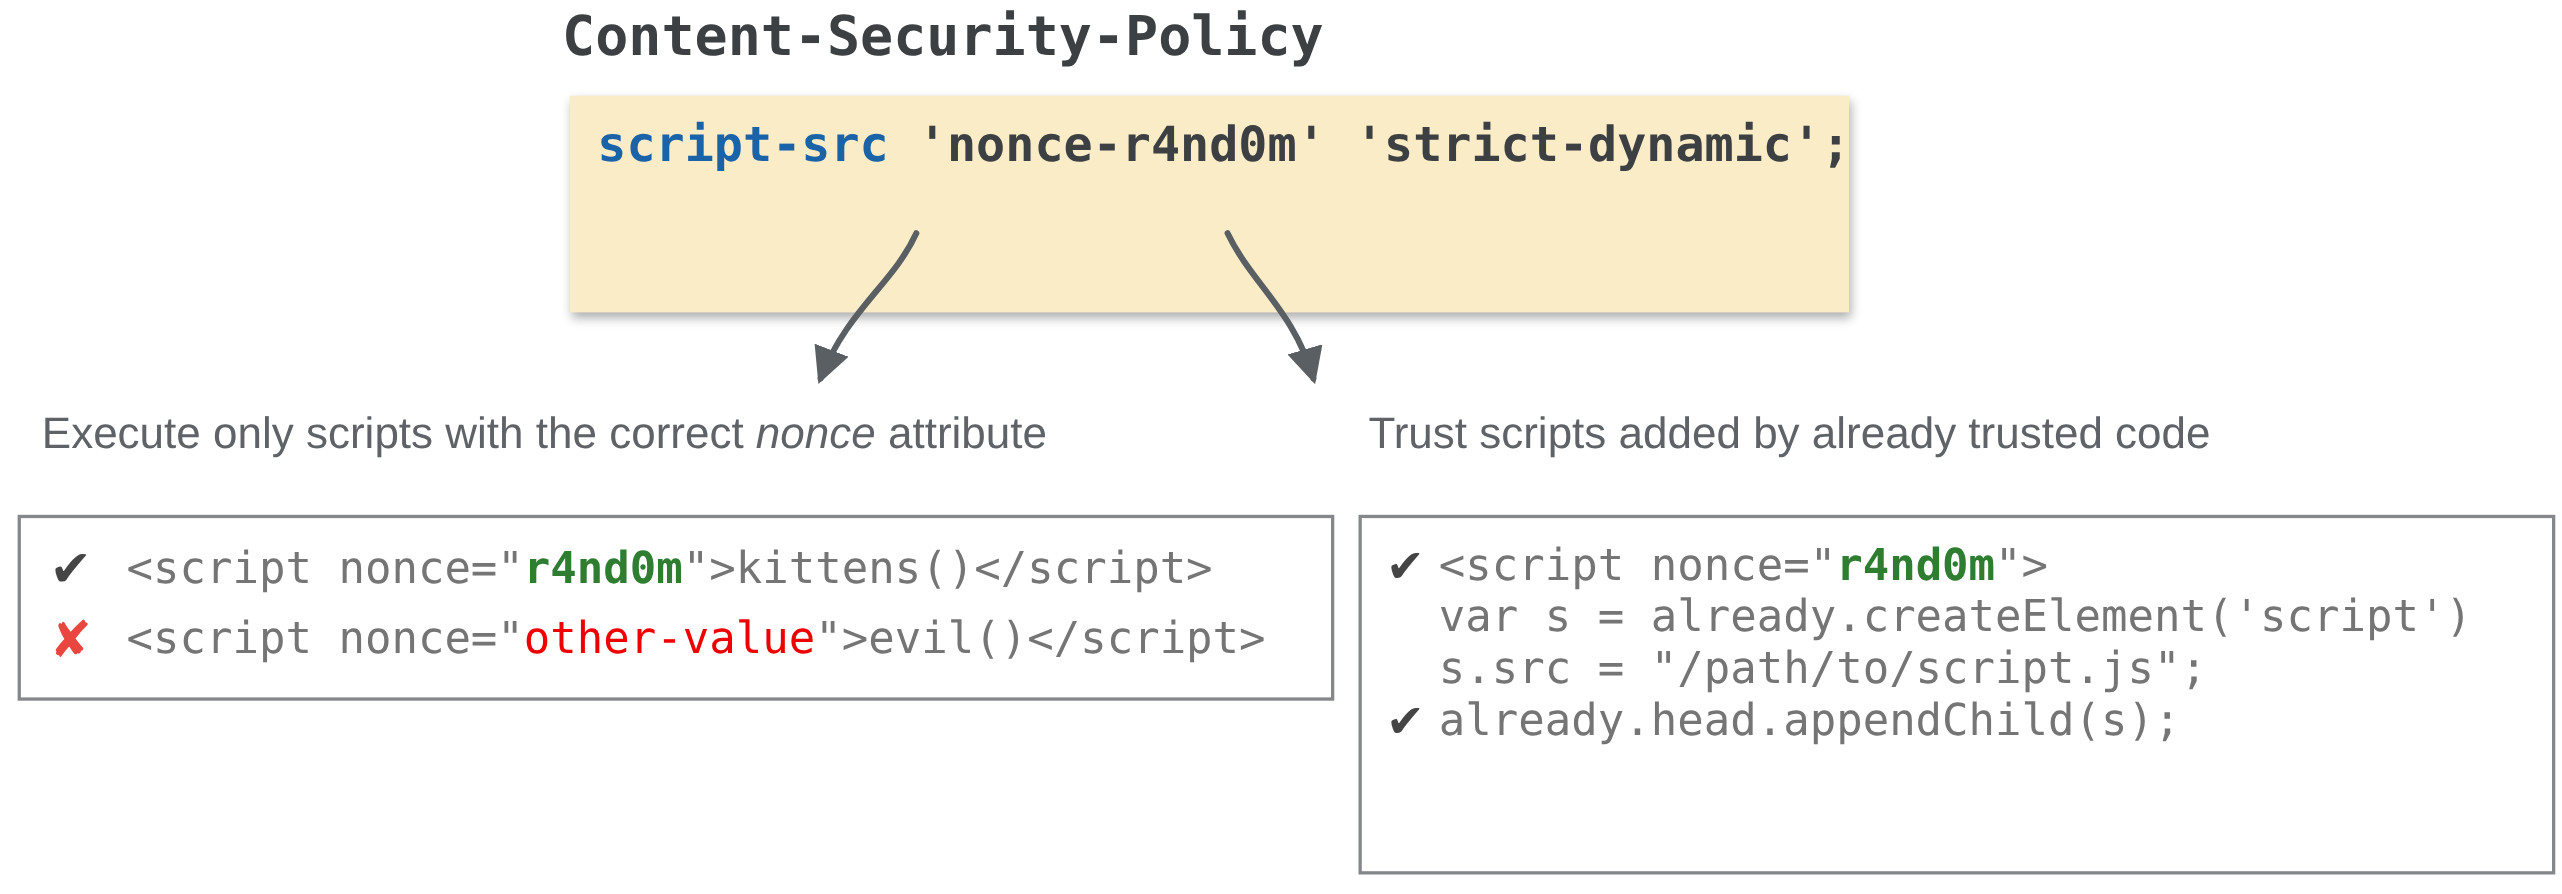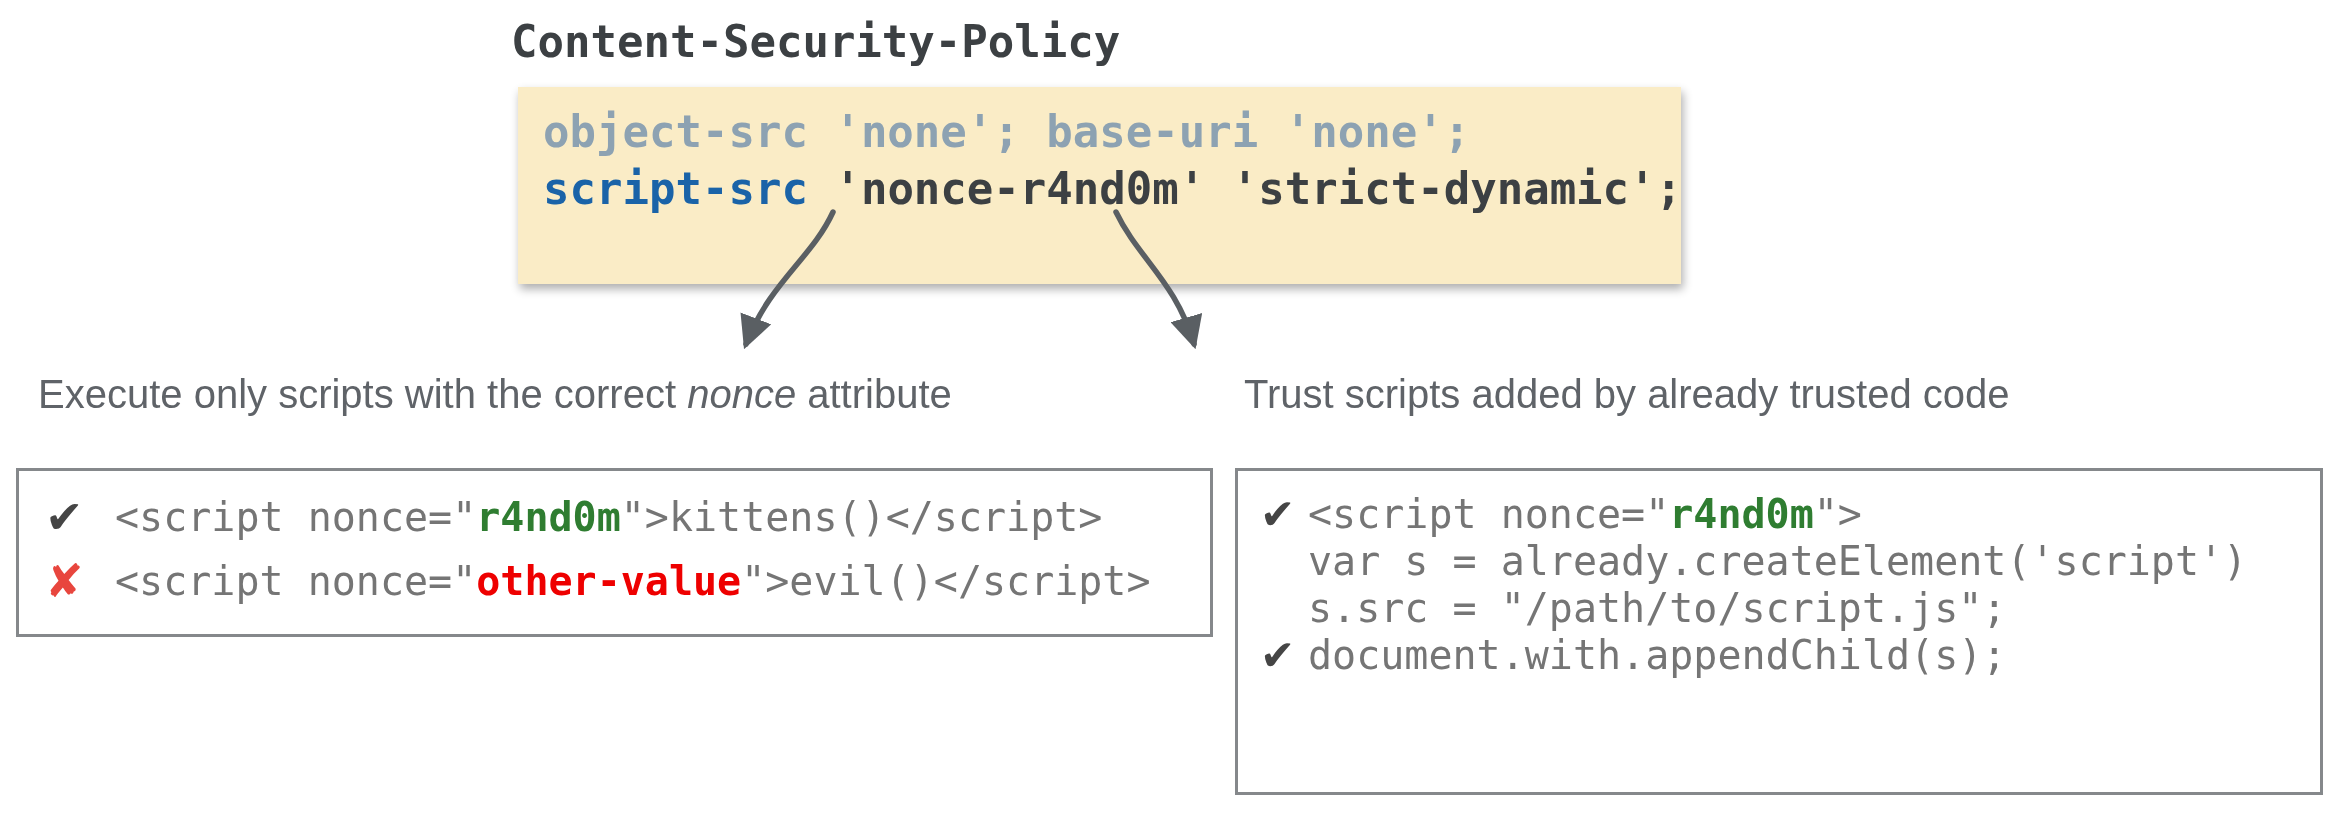--- a/index.html
+++ b/index.html
@@ -7,23 +7,23 @@
     --directive_blue:#1a63a8; --code_gray:#757575; --nonce_green:#2f7d31;
     --value_red:#ee0000; --cross_red:#e8463e; --check_dark:#454545;
     --caption_gray:#5f6368; --border_gray:#85888b; --arrow_gray:#5a5f63;
   }
   html,body{margin:0;padding:0;background:var(--bg);}
   .canvas{
     position:relative; width:2329px; height:813px; overflow:hidden;
     background:var(--bg); font-family:"Liberation Sans", sans-serif;
   }
   .title{
-    position:absolute; left:511px; top:16px;
+    position:absolute; left:511px; top:4px;
     font-family:"DejaVu Sans Mono", monospace; font-weight:bold;
-    font-size:44px; color:var(--ink); white-space:pre;
+    font-size:50px; color:var(--ink); white-space:pre;
   }
   .policy-box{
     position:absolute; left:518px; top:87px; width:1163px; height:197px;
     background:var(--policy_bg); box-sizing:border-box; padding:16px 0 0 25px;
     box-shadow:2px 5px 9px rgba(0,0,0,0.32);
   }
   .pline{
     font-family:"DejaVu Sans Mono", monospace; font-weight:bold;
     font-size:44px; line-height:57px; white-space:pre;
   }
@@ -55,31 +55,30 @@
   .right-box .mark{left:22px; font-size:42px;}
   .mark.check{color:var(--check_dark);}
   .mark.cross{color:var(--cross_red);}
   .code{
     margin:0; font-family:"DejaVu Sans Mono", monospace;
     font-size:40px; color:var(--code_gray); white-space:pre;
   }
   .left-box .code{padding-left:96px; line-height:64px;}
   .right-box .code{padding-left:70px; line-height:47px;}
   .hl-green{color:var(--nonce_green); font-weight:bold;}
-  .hl-red{color:var(--value_red); font-weight:bold;}
+  .hl-red{color:var(--value_red); font-weight:normal;}
 </style>
 </head>
 <body>
 
 <div class="canvas">
 
   <div class="title">Content-Security-Policy</div>
 
   <div class="policy-box">
-    <div class="pline l1">object-src 'none'; base-uri 'none';</div>
     <div class="pline l2"><span class="directive">script-src</span><span class="pvalues"> 'nonce-r4nd0m' 'strict-dynamic';</span></div>
   </div>
 
   <svg class="arrows" width="2329" height="813" viewBox="0 0 2329 813">
     <defs>
       <marker id="ah" markerWidth="6" markerHeight="6" refX="5" refY="3" orient="auto">
         <path d="M0,0 L6,3 L0,6 Z" fill="#5a5f63"></path>
       </marker>
     </defs>
     <path d="M 833 212 C 812 258, 770 282, 746 344" fill="none" stroke="#5a5f63" stroke-width="5.5" stroke-linecap="round" marker-end="url(#ah)"></path>
@@ -107,17 +106,17 @@
       <pre class="code"><span>&lt;script nonce="</span><span class="hl-green">r4nd0m</span><span>"&gt;</span></pre>
     </div>
     <div class="code-row">
       <pre class="code">var s = already.createElement('script')</pre>
     </div>
     <div class="code-row">
       <pre class="code">s.src = "/path/to/script.js";</pre>
     </div>
     <div class="code-row">
       <span class="mark check">✔</span>
-      <pre class="code">document.with.appendChild(s);</pre>
+      <pre class="code">already.head.appendChild(s);</pre>
     </div>
   </div>
 
 </div>
 
 </body></html>

